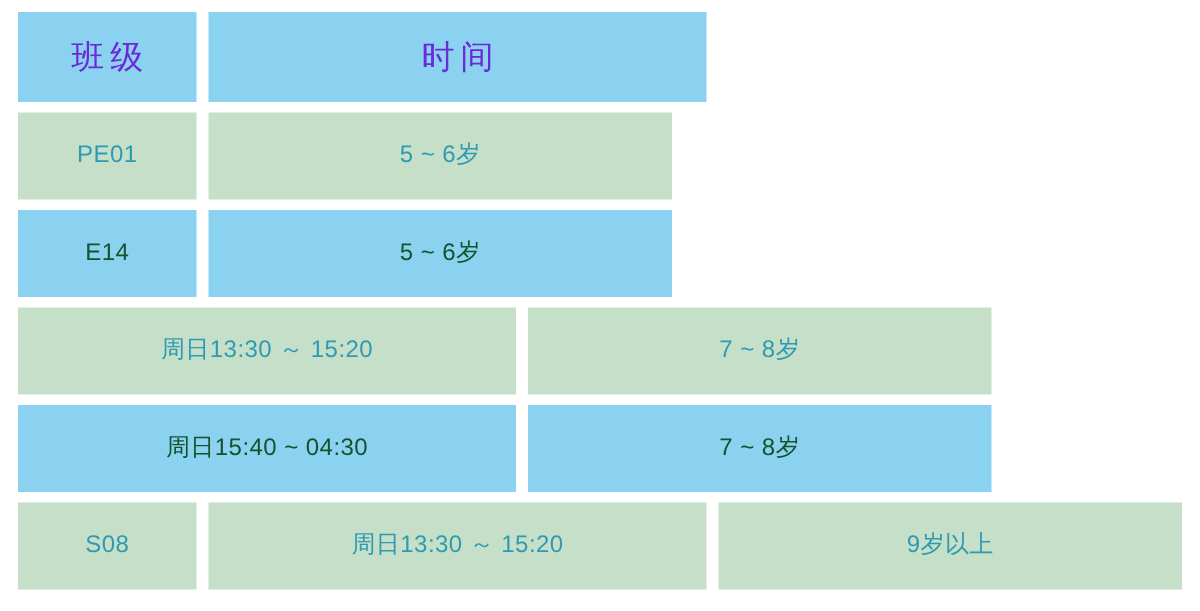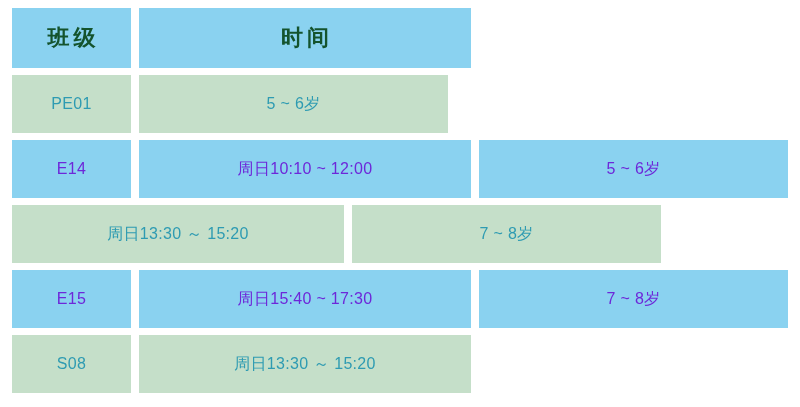--- a/index.html
+++ b/index.html
@@ -45,31 +45,31 @@
   
   .col-class { width: 119px; flex: none; }
   .col-time  { width: 332px; flex: none; }
   .col-age   { width: 309px; flex: none; }
 
   
   .row.blue  .cell { background: #8ad2f0; }
   .row.green .cell { background: #c5dfc9; }
 
   
-  .row.blue  .cell { color: #6d28d9; }
+  .row.blue  .cell { color: #14532d; }
   .row.green .cell { color: #2e9bb2; }
 
   
   .row.header { height: 60px; }
   .row.header .cell {
     font-size: 22px;
-    font-weight: bold;
+    font-weight: normal;
     letter-spacing: 4px;
     text-indent: 4px;
-    color: #14532d;
+    color: #6d28d9;
   }
 
   
   .row.body .cell {
     font-size: 16px;
     font-weight: normal;
     letter-spacing: 0.3px;
   }
 
   
@@ -86,33 +86,32 @@
     <div class="cell col-time">时间</div>
   </div>
 
   <div class="row body green">
     <div class="cell col-class text-teal">PE01</div>
     <div class="cell col-age text-teal">5 ~ 6岁</div>
   </div>
 
   <div class="row body blue">
     <div class="cell col-class text-green">E14</div>
-    <div class="cell col-time text-green">周日10:10 ~ 12:00</div>
     <div class="cell col-age text-green">5 ~ 6岁</div>
   </div>
 
   <div class="row body green">
     <div class="cell col-time text-teal">周日13:30 ～ 15:20</div>
     <div class="cell col-age text-teal">7 ~ 8岁</div>
   </div>
 
   <div class="row body blue">
-    <div class="cell col-class text-green">E15</div>
-    <div class="cell col-time text-green">周日15:40 ~ 17:30</div>
+    <div class="cell col-time text-green">周日15:40 ~ 04:30</div>
     <div class="cell col-age text-green">7 ~ 8岁</div>
   </div>
 
   <div class="row body green">
     <div class="cell col-class text-green">S08</div>
     <div class="cell col-time text-teal">周日13:30 ～ 15:20</div>
+    <div class="cell col-age text-teal">9岁以上</div>
   </div>
 
 </div>
 
 </body></html>

